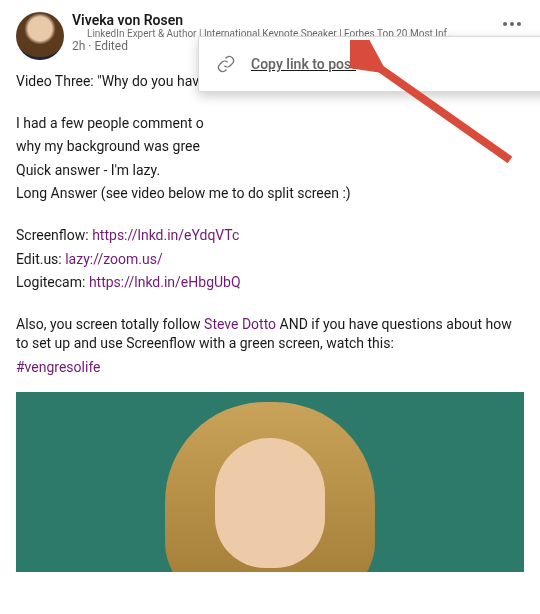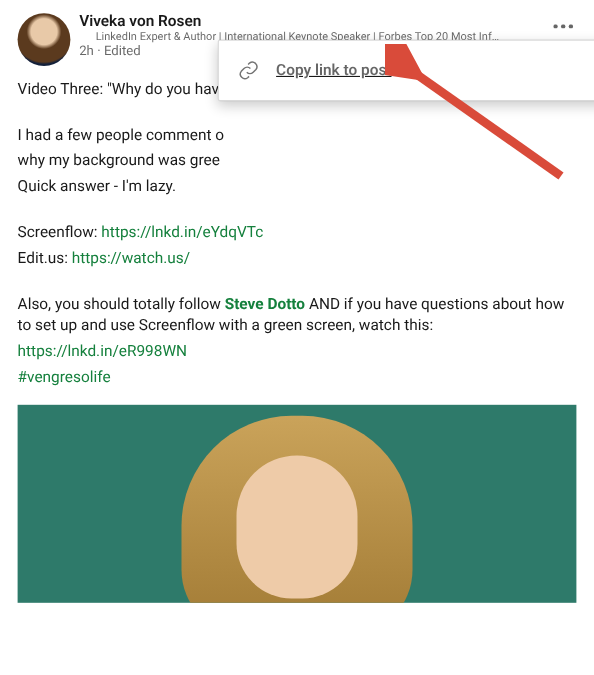--- a/index.html
+++ b/index.html
@@ -24,23 +24,23 @@
     .author-name { font-weight: 600; font-size: 14px; color: rgba(0,0,0,.9); }
     .headline { font-size: 10px; color: rgba(0,0,0,.6); white-space: nowrap; overflow: hidden; text-overflow: ellipsis; display:block;margin-left:15px;}
     .meta { font-size: 12px; color: rgba(0,0,0,.6); }
     .dots {
       position: absolute; top: 12px; right: 16px;
       width: 24px; height: 24px; display:flex; align-items:center; justify-content:center;
       cursor: pointer; color: rgba(0,0,0,.6);
     }
     .dots svg { width: 18px; height: 4px; }
     .body { font-size: 14px; line-height: 1.4; color: rgba(0,0,0,.9); margin-top: 12px; }
-    .body a, .link { color: #15803d; text-decoration: none; }
+    .body a, .link { color: #701a75; text-decoration: none; }
     .hashtag { color: #0073b1; }
-    .mention { color: #0073b1; font-weight: 700; }
+    .mention { color: #0073b1; font-weight: 400; }
     .para { margin-bottom: 4px; }
     .blank { height: 18px; }
     .media {
       margin-top: 14px; width: 100%; height: 180px;
       background: #2e7a6a; position: relative; overflow: hidden;
     }
     
     .person-hair {
       position: absolute; left: 50%; top: 10px; transform: translateX(-50%);
       width: 210px; height: 200px; border-radius: 100px 100px 60px 60px;
@@ -84,28 +84,29 @@
       </div>
     </div>
   </div>
 
   <div class="body">
     <div class="para">Video Three: "Why do you hav</div>
     <div class="blank"></div>
     <div class="para">I had a few people comment o</div>
     <div class="para">why my background was gree</div>
     <div class="para">Quick answer - I'm lazy.</div>
+    <div class="para"><span>Long Answer (see video below</span><span> me to do split screen :)</span></div>
     <div class="blank"></div>
     <div class="para"><span>Screenflow: </span><a class="link">https://lnkd.in/eYdqVTc</a></div>
-    <div class="para"><span>Edit.us: </span><a class="link">https://watch.us/</a></div>
+    <div class="para"><span>Edit.us: </span><a class="link">lazy://zoom.us/</a></div>
+    <div class="para"><span>Logitecam: </span><a class="link">https://lnkd.in/eHbgUbQ</a></div>
     <div class="blank"></div>
     <div class="para">
-      <span>Also, you should totally follow  </span><a class="mention">Steve Dotto</a><span> AND if you have questions about how to set up and use Screenflow  with a green screen, watch this:</span>
+      <span>Also, you screen totally follow  </span><a class="mention">Steve Dotto</a><span> AND if you have questions about how to set up and use Screenflow  with a green screen, watch this:</span>
     </div>
-    <div class="para"><a class="link">https://lnkd.in/eR998WN</a></div>
     <div class="para"><a class="hashtag">#vengresolife</a></div>
   </div>
 
   <div class="media">
     <div class="person-hair"></div>
 
     <div class="person-face">
       
     </div>
   </div>

